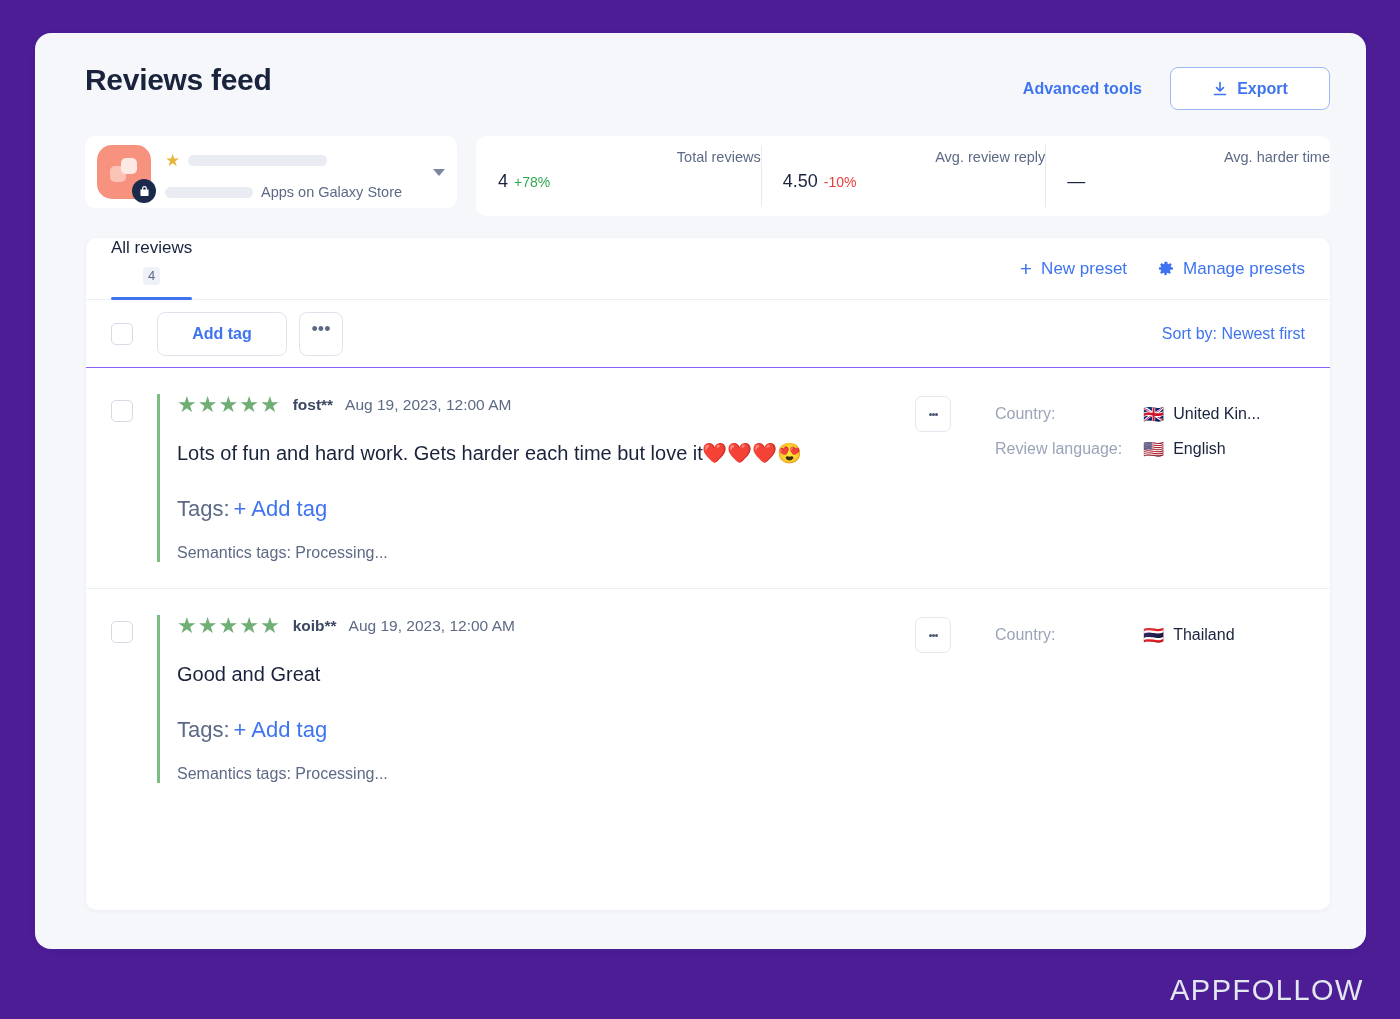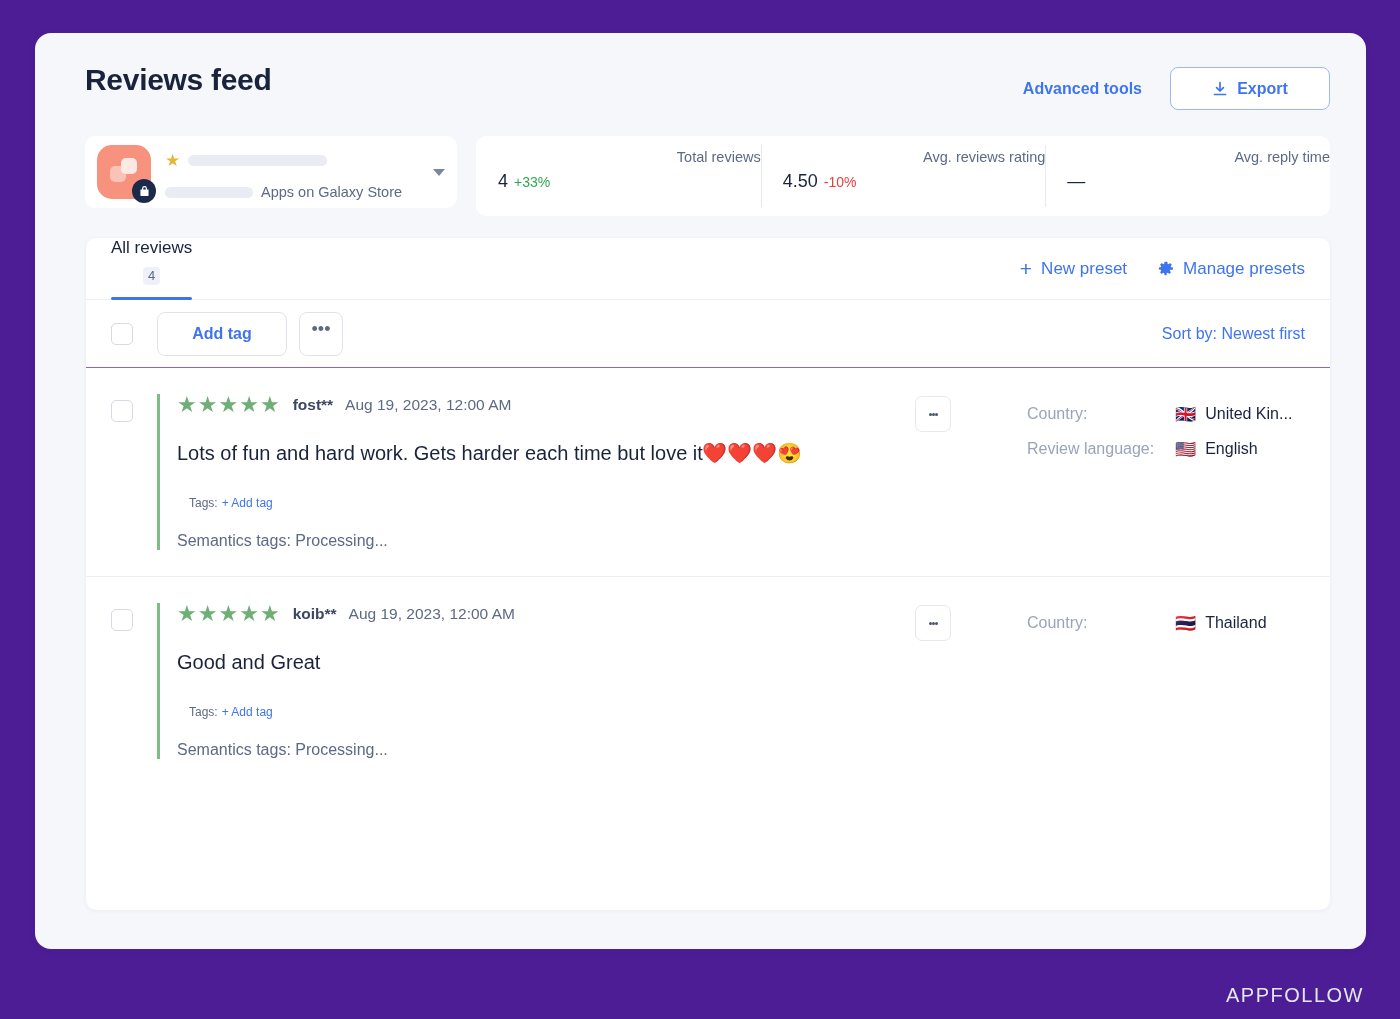--- a/index.html
+++ b/index.html
@@ -393,23 +393,22 @@
     color: #5d6a85;
   }
   .rv-text {
     margin-top: 24px;
     font-size: 20px;
     color: #19233c;
     line-height: 1.3;
   }
   .rv-tags {
     margin-top: 30px;
-    font-size: 12px;
+    font-size: 22px;
     color: #5d6a85;
-    margin-left: 12px;
   }
   .rv-tags .add-tag-link {
     color: #3f74f0;
     cursor: pointer;
     margin-left: 4px;
   }
   .rv-sem {
     margin-top: 22px;
     font-size: 16px;
     color: #5d6a85;
@@ -435,21 +434,21 @@
     flex: 0 0 auto;
   }
   .kebab span {
     display: block;
     width: 3px; height: 3px;
     border-radius: 50%;
     background: #4a5670;
     margin: 1.5px 0;
   }
   .meta {
-    margin-left: 76px;
+    margin-left: 44px;
     flex: 1 1 auto;
     padding-top: 5px;
   }
   .meta-row {
     display: flex;
     align-items: center;
     height: 26px;
   }
   .meta-row + .meta-row { margin-top: 9px; }
   .meta-key {
@@ -466,21 +465,21 @@
     color: #19233c;
     white-space: nowrap;
   }
   .flag { font-size: 17px; line-height: 1; }
 
   
   .watermark {
     position: absolute;
     right: 36px;
     bottom: 12px;
-    font-size: 20px;
+    font-size: 29px;
     letter-spacing: 1.5px;
     color: #e3e7ef;
     font-weight: normal;
   }
 </style>
 </head>
 <body>
 
 <div class="page">
   <div class="app-panel">
@@ -523,34 +522,34 @@
       </div>
       <div class="caret"></div>
     </div>
 
     <div class="metrics-card">
 
       <div class="metric">
         <div class="metric-label">Total reviews</div>
         <div class="metric-value">
           <span>4</span>
-          <span class="delta up">+33%</span>
+          <span class="delta up">+78%</span>
         </div>
       </div>
 
       <div class="metric">
-        <div class="metric-label">Avg. reviews rating</div>
+        <div class="metric-label">Avg. review reply</div>
         <div class="metric-value">
           <span>4.50</span>
           <span class="delta down">-10%</span>
         </div>
       </div>
 
       <div class="metric">
-        <div class="metric-label">Avg. reply time</div>
+        <div class="metric-label">Avg. harder time</div>
         <div class="metric-value">
           <span>—</span>
         </div>
       </div>
 
 
     </div>
 
     <div class="reviews-card">
 

